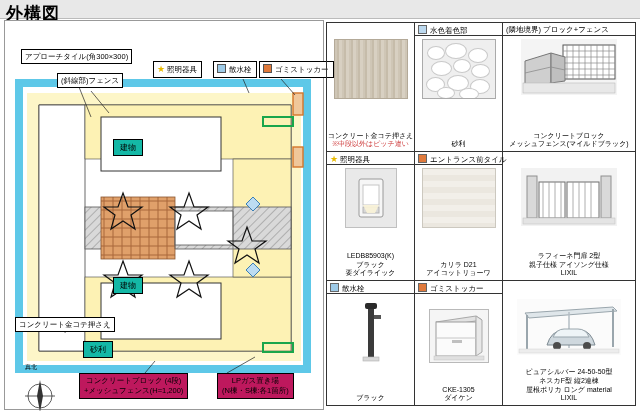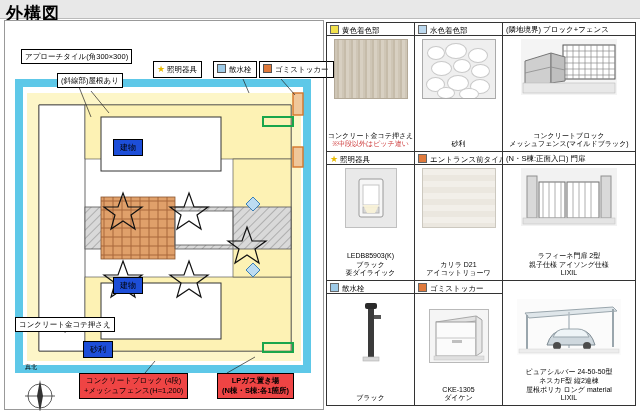--- a/index.html
+++ b/index.html
@@ -15,26 +15,26 @@
   .plan .canvas{position:absolute;left:0;top:0;width:318px;height:388px;}
 
   
   .cal{position:absolute;background:#fff;border:1px solid #000;font-size:7.5px;line-height:1.25;padding:2px 3px;white-space:nowrap;}
 
   
   .chip{position:absolute;background:#fff;border:1px solid #000;font-size:7.5px;padding:2px 4px 2px 3px;white-space:nowrap;}
   .chip .star{color:#e8b900;font-size:9px;margin-right:2px;}
   .chip .sw{display:inline-block;width:7px;height:7px;margin-right:3px;vertical-align:-1px;border:1px solid #555;}
 
-  .bld{position:absolute;background:#1d4ed8;border:1px solid #000;font-size:8px;padding:2px 6px;}
+  .bld{position:absolute;background:#14b8a6;border:1px solid #000;font-size:8px;padding:2px 6px;}
 
   .compass{position:absolute;left:14px;top:352px;width:42px;height:42px;}
   .compass .lbl{position:absolute;font-size:6px;}
 
-  .botbox{position:absolute;background:#ef4444;border:1px solid #000;font-size:7.5px;line-height:1.3;padding:2px 4px;text-align:center;}
+  .botbox{position:absolute;background:#be185d;border:1px solid #000;font-size:7.5px;line-height:1.3;padding:2px 4px;text-align:center;}
 
   
   .tbl{position:absolute;left:326px;top:22px;width:310px;height:384px;border:1px solid #333;box-sizing:border-box;}
   .row{position:absolute;left:0;width:100%;box-sizing:border-box;}
   .cell{position:absolute;top:0;height:100%;box-sizing:border-box;border-right:1px solid #333;}
   .cell.last{border-right:none;}
   .hdr{position:absolute;left:0;top:0;width:100%;height:13px;border-bottom:1px solid #333;box-sizing:border-box;font-size:7.5px;padding:2px 0 0 3px;white-space:nowrap;background:#fff;}
   .hdr .sq{display:inline-block;width:7px;height:7px;margin-right:3px;vertical-align:-1px;border:1px solid #666;}
   .hdr .st{color:#e8b900;font-size:9px;margin-right:2px;}
   .swatch{position:absolute;left:50%;transform:translateX(-50%);top:16px;}
@@ -119,21 +119,21 @@
       <line x1="70" y1="56" x2="86" y2="96" stroke="#222" stroke-width="0.7"></line>
       <line x1="86" y1="70" x2="104" y2="92" stroke="#222" stroke-width="0.7"></line>
       <line x1="62" y1="300" x2="60" y2="312" stroke="#222" stroke-width="0.7"></line>
       <line x1="140" y1="352" x2="150" y2="340" stroke="#222" stroke-width="0.7"></line>
       <line x1="222" y1="352" x2="250" y2="336" stroke="#222" stroke-width="0.7"></line>
       <line x1="238" y1="58" x2="244" y2="72" stroke="#222" stroke-width="0.7"></line>
       <line x1="276" y1="58" x2="290" y2="74" stroke="#222" stroke-width="0.7"></line>
     </svg>
 
     <div class="cal" style="left:16px;top:28px;text-align:right;">アプローチタイル(角300×300)</div>
-    <div class="cal" style="left:52px;top:52px;">(斜線部)屋根あり</div>
+    <div class="cal" style="left:52px;top:52px;">(斜線部)フェンス</div>
     <div class="cal" style="left:10px;top:296px;">コンクリート金コテ押さえ</div>
 
     <div class="chip" style="left:148px;top:40px;">
       <span class="star">★</span><span>照明器具</span>
     </div>
     <div class="chip" style="left:208px;top:40px;">
       <span class="sw" style="background:#9ecbe8"></span><span>散水栓</span>
     </div>
     <div class="chip" style="left:254px;top:40px;">
       <span class="sw" style="background:#e07a3c"></span><span>ゴミストッカー</span>
@@ -150,33 +150,30 @@
         <polygon points="21,7 24,23 21,39 18,23" fill="#333"></polygon>
         <line x1="6" y1="23" x2="36" y2="23" stroke="#333" stroke-width="0.8"></line>
       </svg>
       <div class="lbl" style="left:6px;top:-10px;">真北</div>
     </div>
 
     <div class="botbox" style="left:74px;top:352px;">
       <div>コンクリートブロック (4段)</div>
       <div>+メッシュフェンス(H=1,200)</div>
     </div>
-    <div class="botbox" style="left:212px;top:352px;font-weight:bold;">
+    <div class="botbox" style="left:212px;top:352px;">
       <div>LPガス置き場</div>
       <div>(N棟・S棟:各1箇所)</div>
     </div>
   </div>
 
   <div class="tbl">
 
     <div class="row" style="top:0;height:128px;">
       <div class="cell" style="left:0;width:88px;">
-        <div class="hdr">
-          <span class="sq" style="background:#f2e14c"></span><span>黄色着色部</span>
-        </div>
         <div class="swatch">
           <div class="tile-a"></div>
         </div>
         <div class="cap">
           コンクリート金コテ押さえ<br><span style="color:#c33">※中段以外はピッチ違い</span>
         </div>
       </div>
       <div class="cell last" style="left:176px;width:132px;">
         <div class="hdr">(隣地境界) ブロック+フェンス</div>
         <div class="swatch">
@@ -257,21 +254,20 @@
         </div>
         <div class="swatch">
           <div class="tile-b" style="background:
             repeating-linear-gradient(180deg,#f2efe9 0 6px,#ebe7df 6px 12px);"></div>
         </div>
         <div class="cap">
           カリラ  D21<br>アイコットリョーワ
         </div>
       </div>
       <div class="cell last" style="left:176px;width:132px;">
-        <div class="hdr">(N・S棟:正面入口) 門扉</div>
         <div class="swatch">
           <svg class="gate" viewBox="0 0 96 58">
             <rect x="0" y="0" width="96" height="58" fill="#f2f2f2"></rect>
             <rect x="6" y="8" width="10" height="42" fill="#d9d9d9" stroke="#8f8f8f"></rect>
             <rect x="80" y="8" width="10" height="42" fill="#d9d9d9" stroke="#8f8f8f"></rect>
             <rect x="18" y="14" width="26" height="36" fill="#fff" stroke="#6d6d6d"></rect>
             <rect x="46" y="14" width="32" height="36" fill="#fff" stroke="#6d6d6d"></rect>
             <g stroke="#9a9a9a" stroke-width="0.8">
               <line x1="22" y1="14" x2="22" y2="50"></line>
                 <line x1="28" y1="14" x2="28" y2="50"></line>

